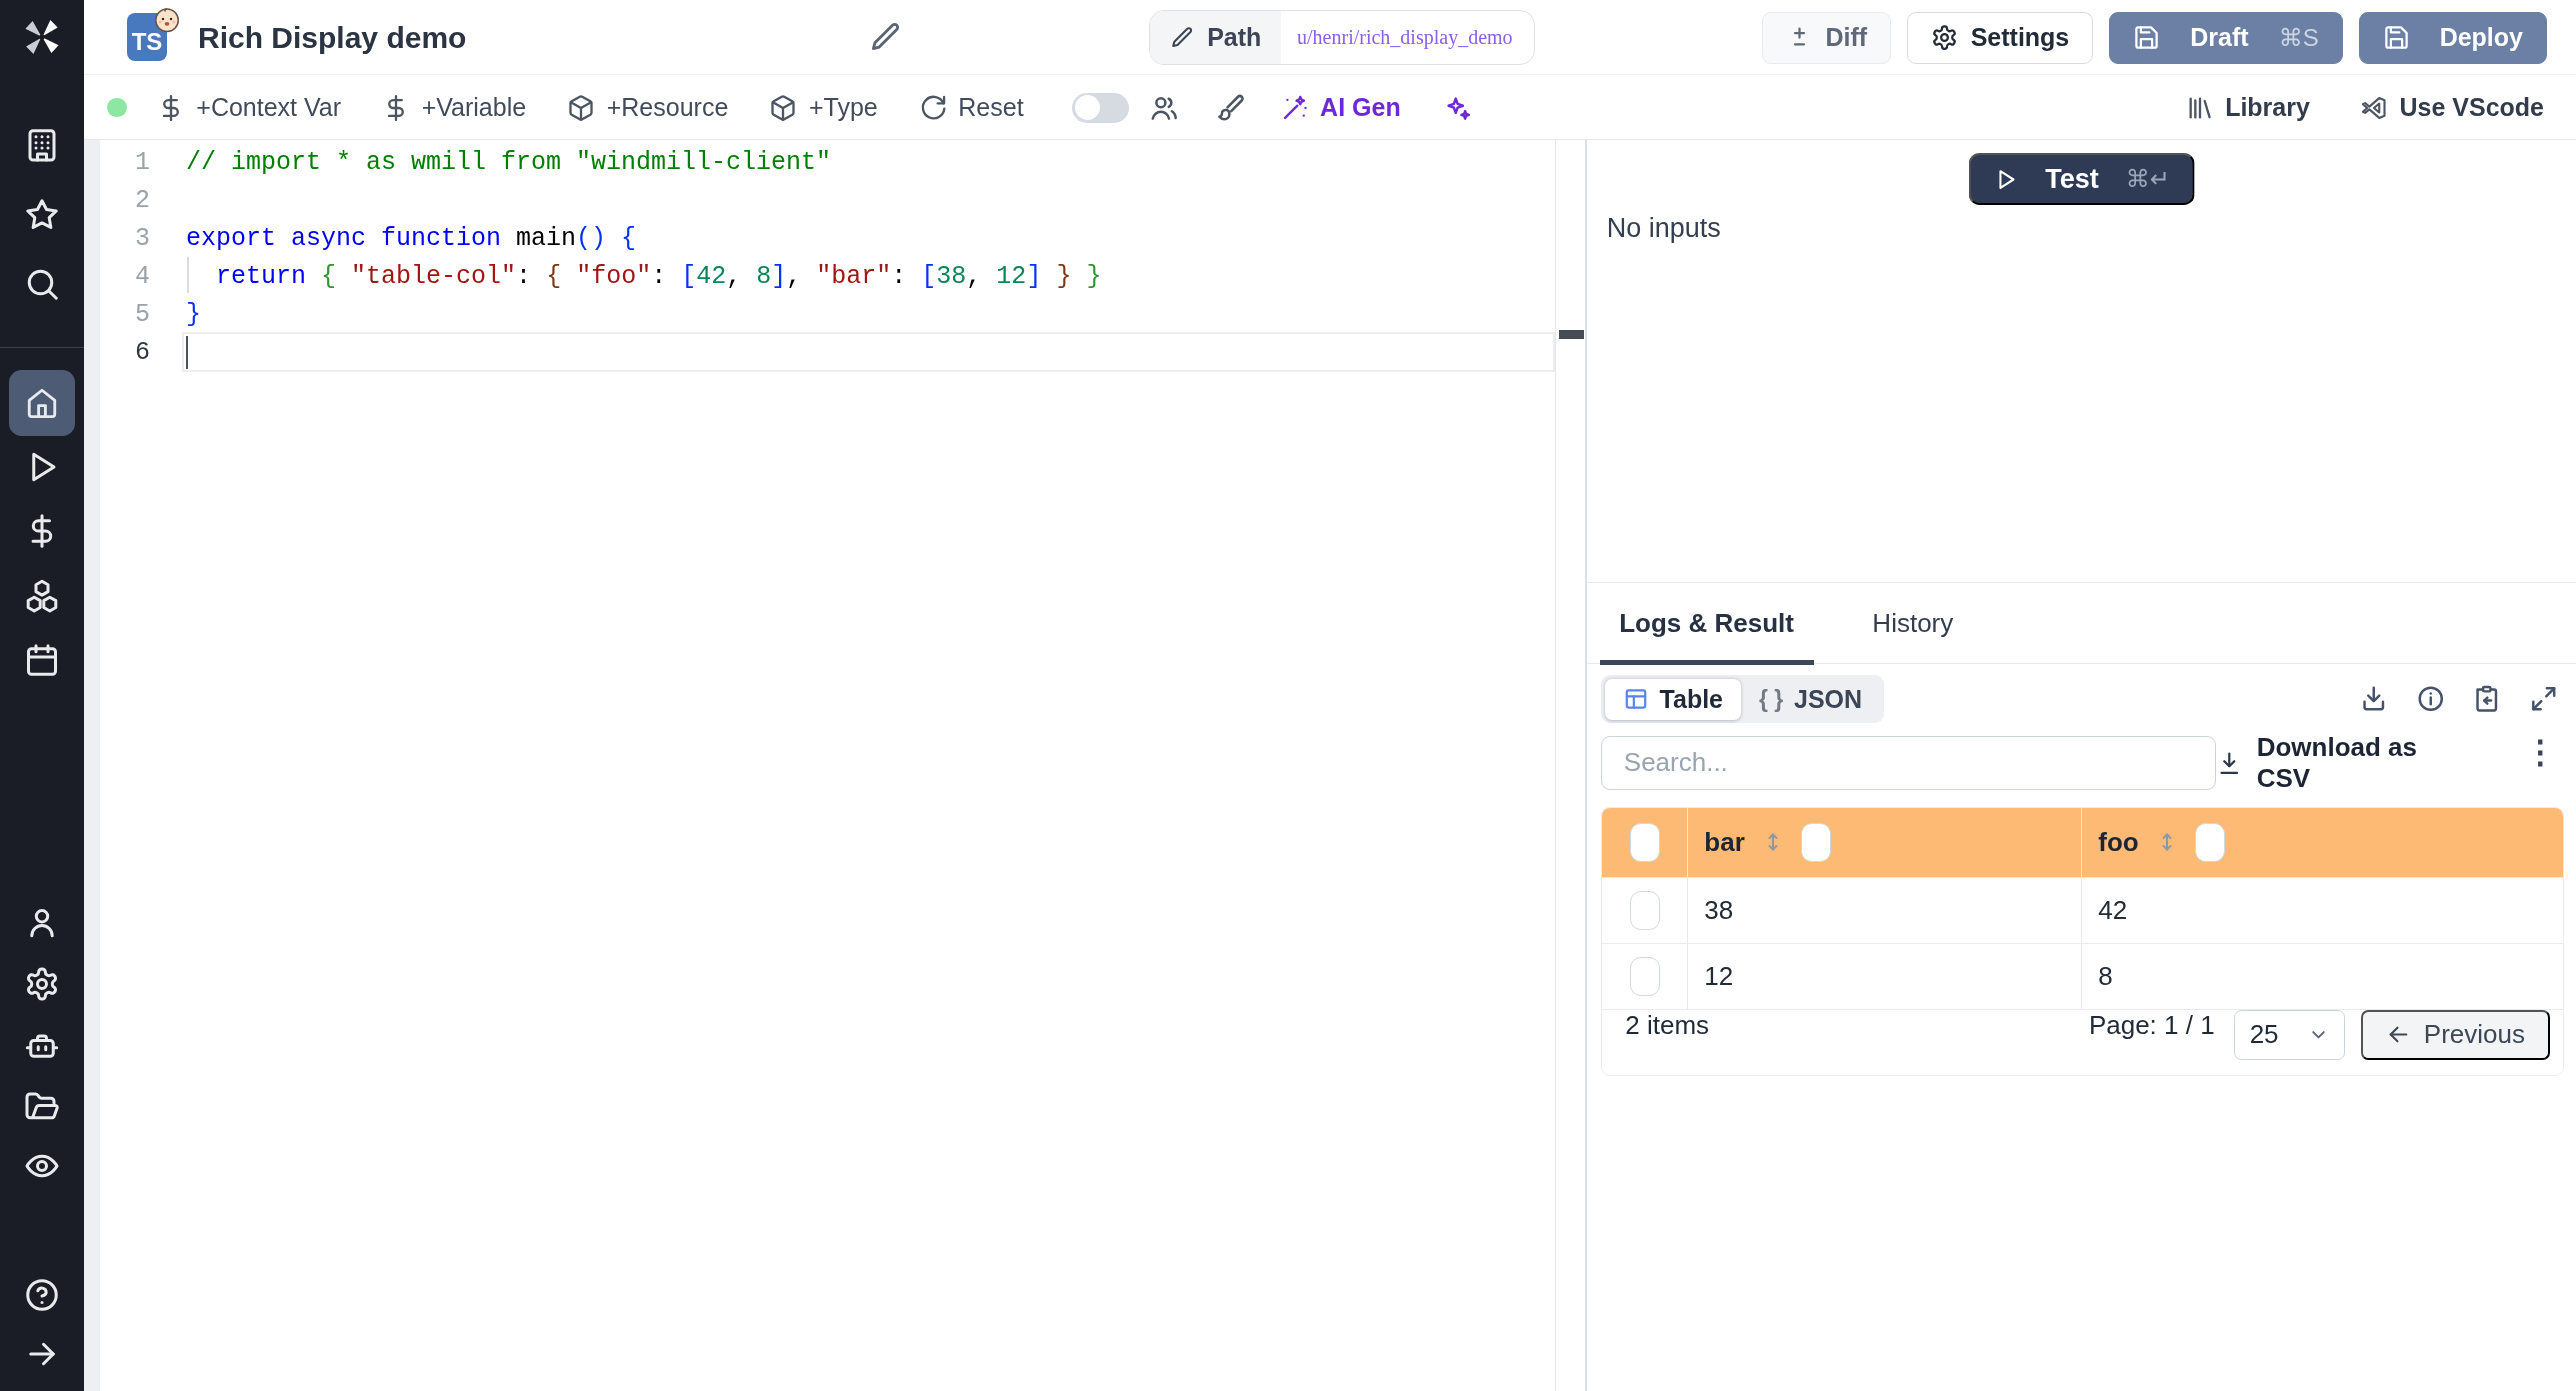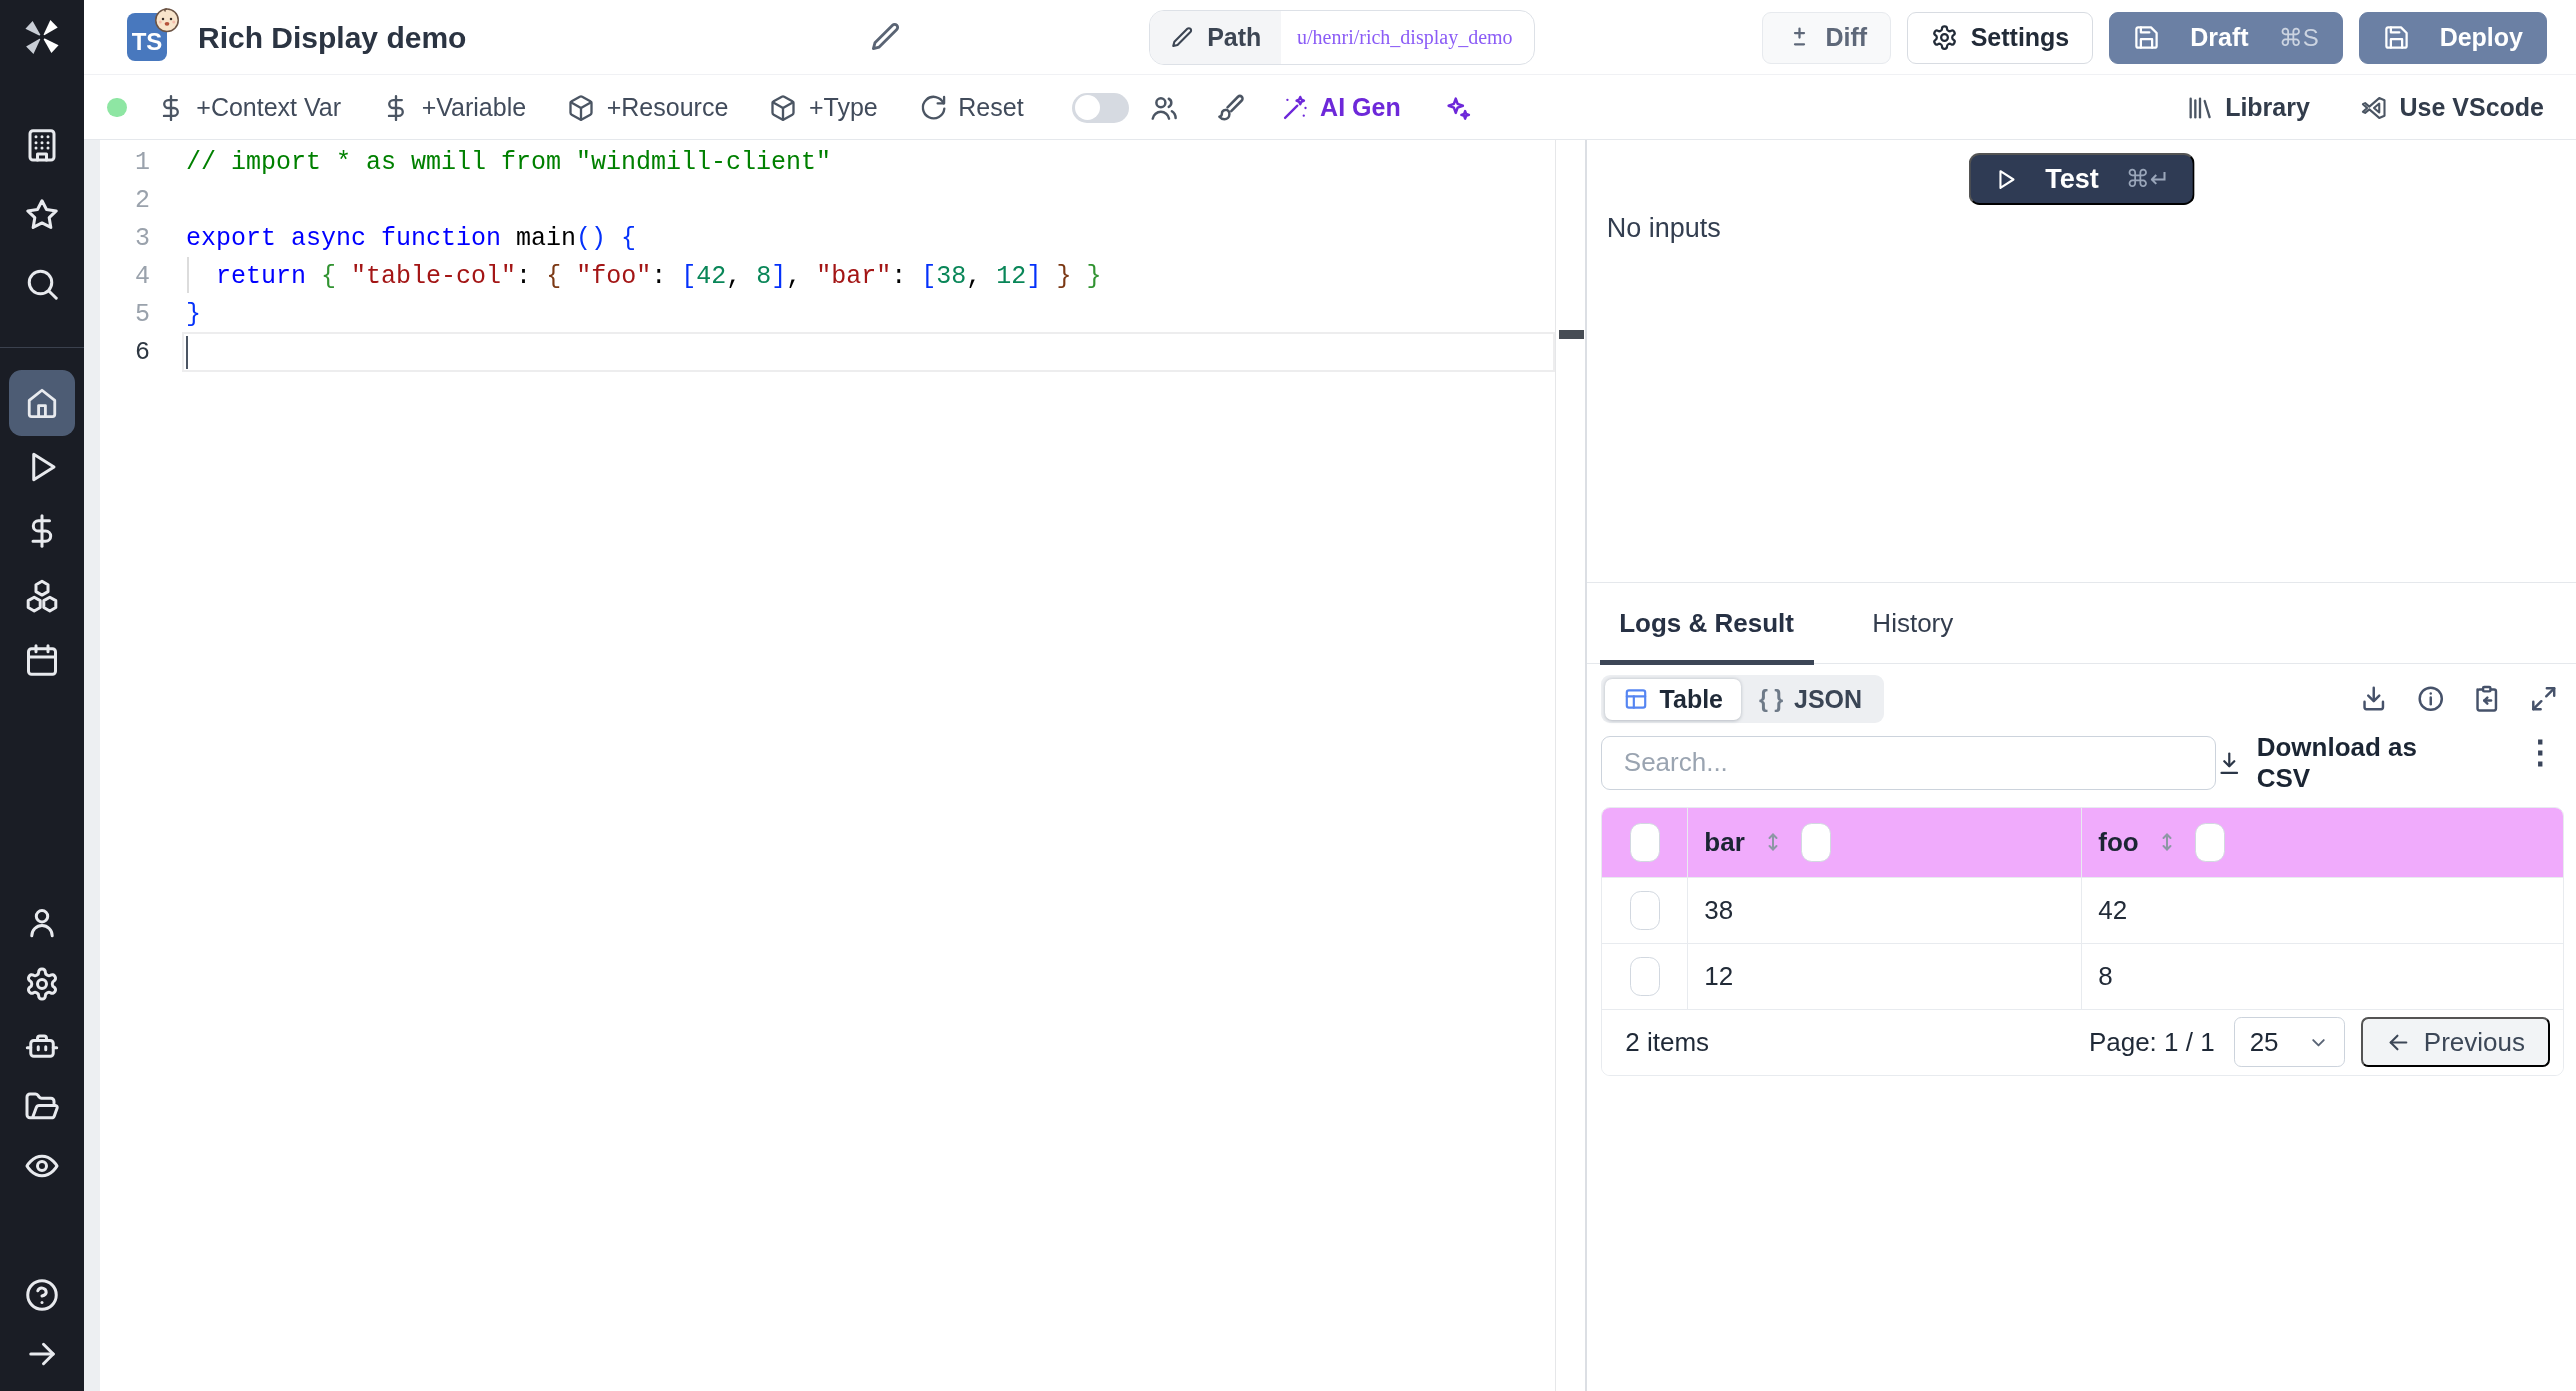--- a/index.html
+++ b/index.html
@@ -121,34 +121,34 @@
                   font-size:26px; padding:0 21.5px; color:#1f2937; outline:none;
                   font-family:"Liberation Sans",sans-serif; }
   .search-input::placeholder { color:#9aa4b1; }
   .csv-group { margin-left:auto; display:flex; align-items:center; gap:14.3px; color:#1b2533;
                font-size:26px; font-weight:600; cursor:pointer; }
   .csv-group svg { width:27px; height:27px; color:#2b3647; }
   .kebab { margin-left:50px; font-size:32px; font-weight:700; color:#39445a; cursor:pointer;
            line-height:1; padding-right:7.2px; }
 
   .rtable { margin-top:16px; border:0.9px solid #e8ebef; border-radius:9px; overflow:hidden; }
-  .thead { display:flex; height:70px; background:#f0abfc; border-bottom:0.9px solid #e8ebef; }
+  .thead { display:flex; height:70px; background:#fdba74; border-bottom:0.9px solid #e8ebef; }
   .trow { display:flex; height:66px; background:#fff; border-bottom:0.9px solid #e8ebef; }
   .c0 { flex:0 0 86px; display:flex; align-items:center; justify-content:center;
         border-right:0.9px solid #e8ebef; }
   .c1 { flex:0 0 394px; display:flex; align-items:center; gap:16px; padding-left:16px;
         border-right:0.9px solid #e8ebef; }
   .c2 { flex:1; display:flex; align-items:center; gap:16px; padding-left:16px; }
   .cbx { width:30px; height:39px; border:1.8px solid #d2d8e0; border-radius:10.7px; background:#fff;
          cursor:pointer; flex:0 0 30px; }
   .col-label { font-size:26px; font-weight:700; color:#1b2533; }
   .sort-ic { color:#8d97a5; cursor:pointer; }
   .sort-ic svg { width:24px; height:24px; }
   .cell-val { font-size:26px; color:#222b38; }
-  .tfoot { display:flex; align-items:center; height:65px; background:#fff; padding:0 12.5px 0 23px; }
+  .tfoot { display:flex; align-items:flex-start; height:65px; background:#fff; padding:0 12.5px 0 23px; }
   .items-count { font-size:26px; color:#1f2937; }
   .page-info { margin-left:auto; font-size:26px; color:#1f2937; }
   .page-size { margin-left:19.7px; width:111px; height:50px; border:1.8px solid #ccd3dc; border-radius:7.2px;
                display:flex; align-items:center; justify-content:space-between; padding:0 14.3px;
                font-size:26px; color:#1f2937; cursor:pointer; background:#fff; }
   .page-size svg { width:23px; height:23px; color:#5a6576; }
   .prev-btn { margin-left:16px; height:50px; background:#f2f4f6; border-radius:7.2px; display:flex;
               align-items:center; gap:12.5px; padding:0 23px; font-size:26px; color:#3c4757;
               cursor:pointer; }
   .prev-btn svg { width:25px; height:25px; }

